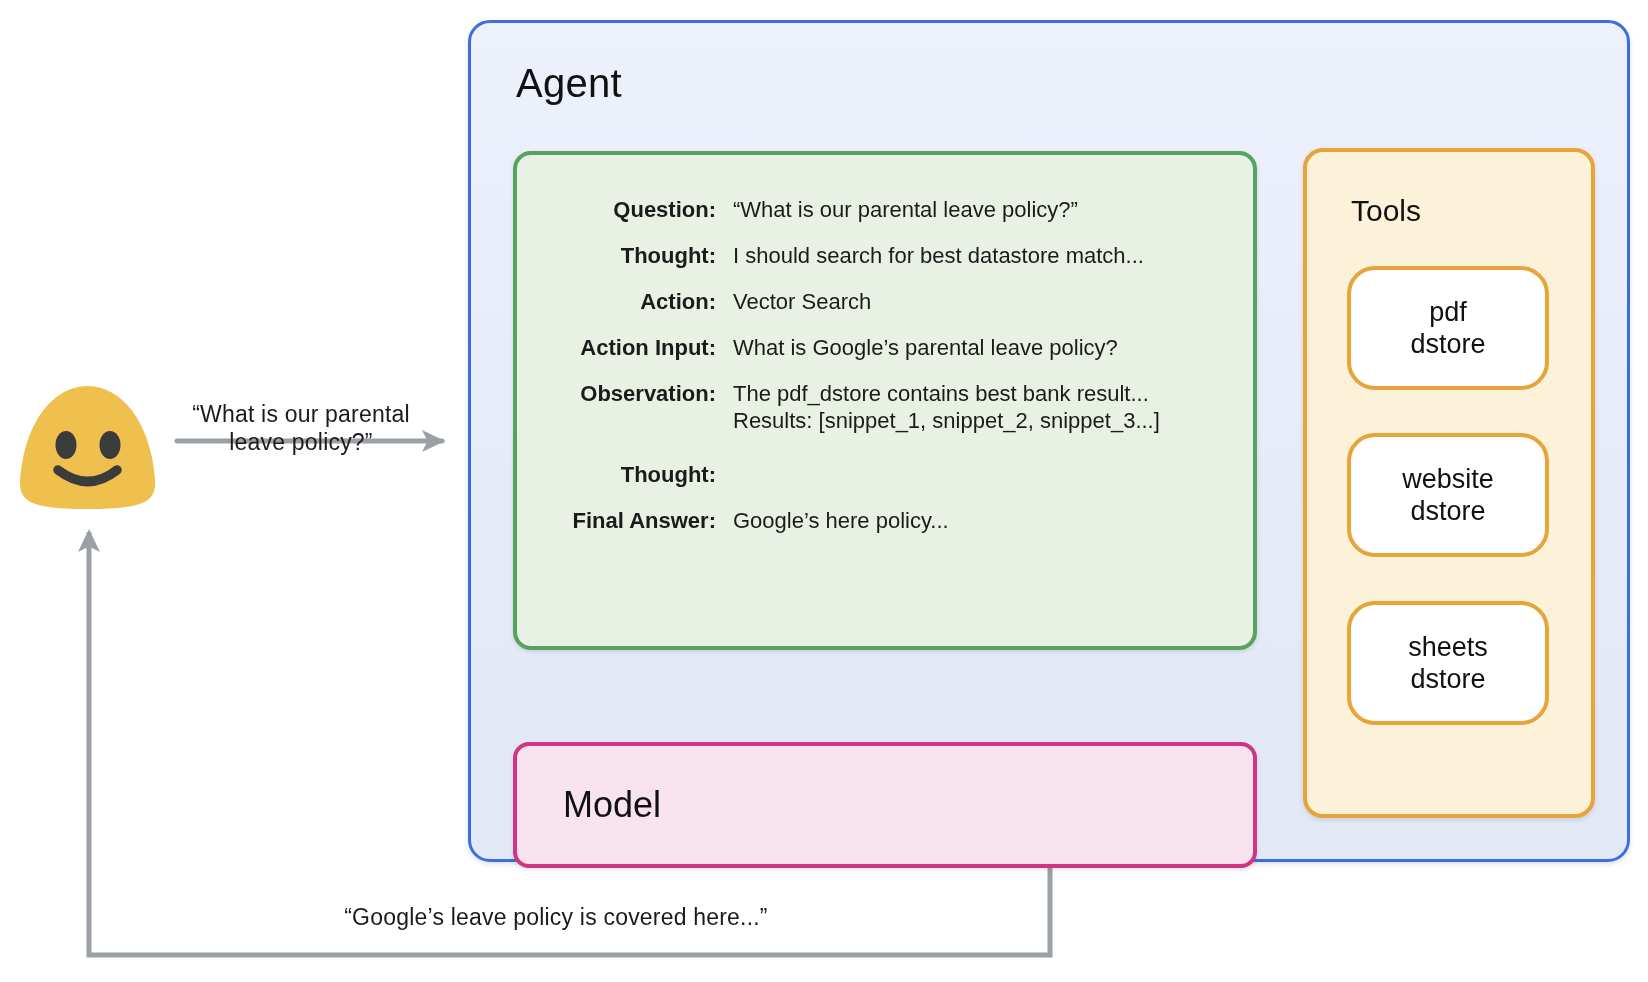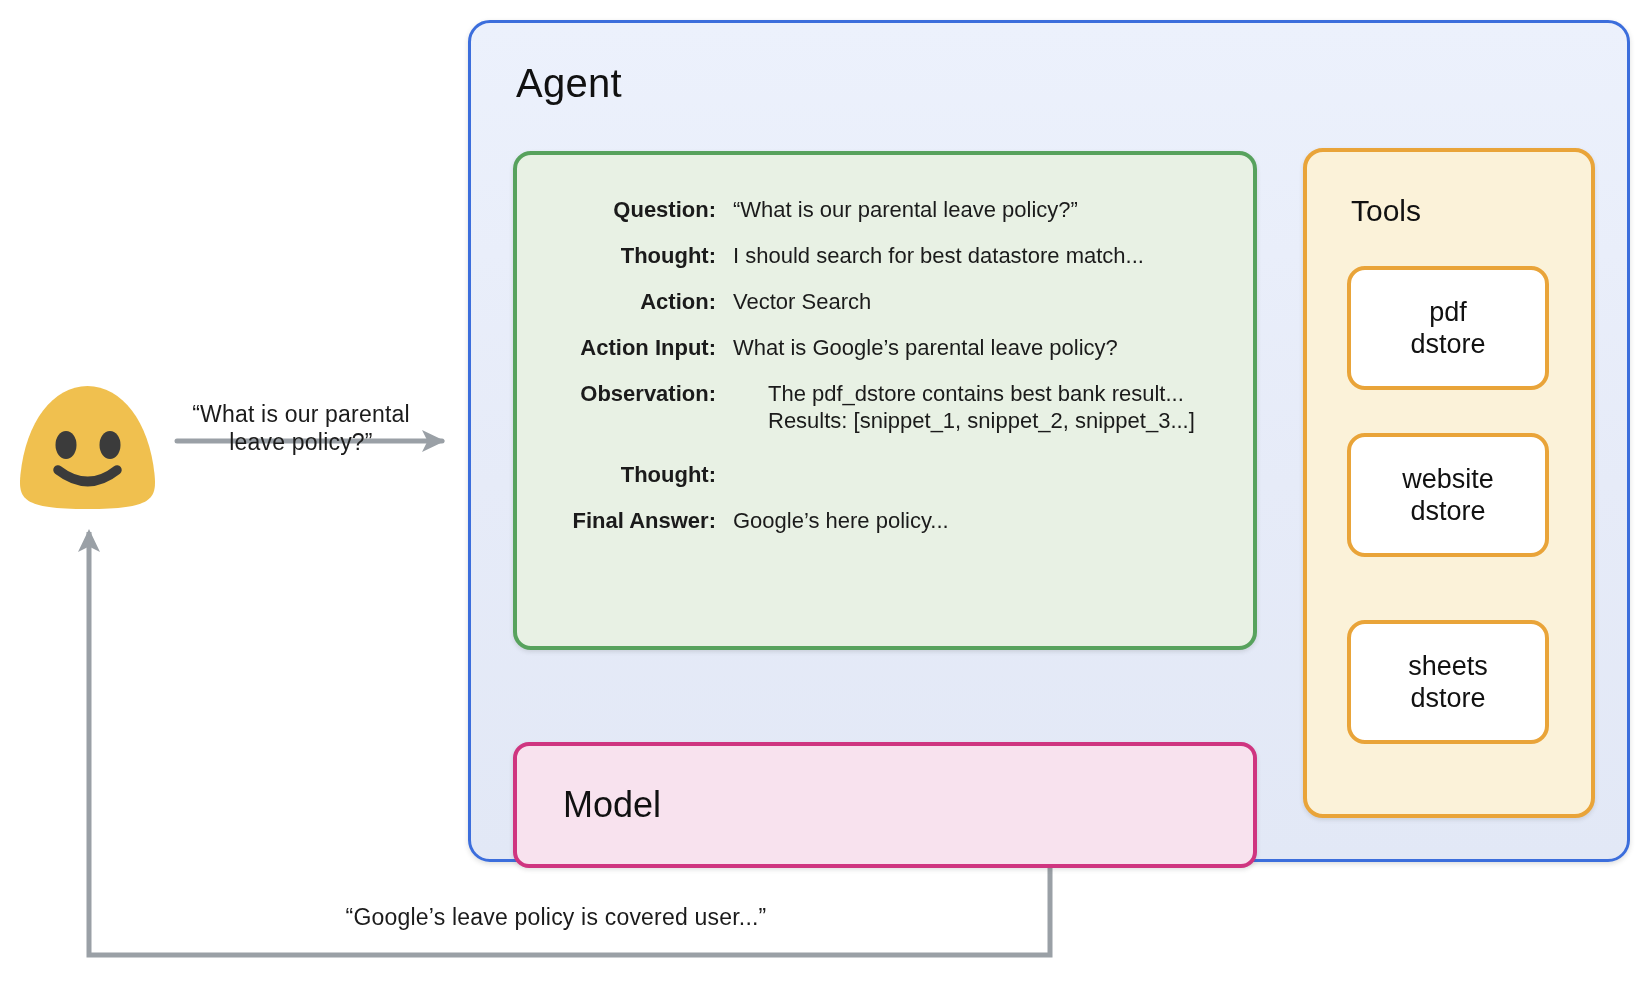--- a/index.html
+++ b/index.html
@@ -69,21 +69,21 @@
   .sp-row {
     display: grid;
     grid-template-columns: 199px 1fr;
     column-gap: 17px;
     font-size: 22px;
     line-height: 27px;
     margin-bottom: 19px;
   }
   .sp-row.tall { margin-bottom: 27px; }
   .sp-label { font-weight: 700; text-align: right; white-space: nowrap; }
-  .sp-value span { display: block; margin-left: 35px; }
+  .sp-value span { display: block; }
   
   .model-box {
     position: absolute;
     left: 42px; top: 672px;
     width: 744px; height: 126px;
     background: #f8e2ee;
     border: 4px solid #cf3580;
     border-radius: 16px;
     box-shadow: 0 2px 4px rgba(60,64,67,.15);
     display: flex;
@@ -112,33 +112,33 @@
     font-size: 30px;
     font-weight: 500;
     color: #111;
   }
   .tool-item {
     position: absolute;
     left: 40px;
     width: 202px; height: 124px;
     background: #ffffff;
     border: 4px solid #e9a439;
-    border-radius: 18px;
+    border-radius: 28px;
     display: flex;
     flex-direction: column;
     align-items: center;
     justify-content: center;
     font-size: 27px;
     line-height: 32px;
     text-align: center;
     color: #111;
   }
   .tool-item-1 { top: 114px; }
   .tool-item-2 { top: 281px; }
-  .tool-item-3 { top: 468px; }
+  .tool-item-3 { top: 449px; }
 </style>
 </head>
 <body>
 
 <div class="canvas">
 
   <svg class="overlay" viewBox="0 0 1648 982">
     <defs>
       <marker id="ah" markerWidth="28" markerHeight="26" refX="21" refY="13" orient="auto" markerUnits="userSpaceOnUse">
         <path d="M1,2 L24,13 L1,24 L6.5,13 Z" fill="#9aa0a6"></path>
@@ -167,21 +167,21 @@
     <ellipse cx="54" cy="62" rx="10.5" ry="14" fill="#3b3b3b"></ellipse>
     <ellipse cx="98" cy="62" rx="10.5" ry="14" fill="#3b3b3b"></ellipse>
     <path d="M 46 87 Q 76 110 105 87" stroke="#3b3b3b" stroke-width="9.5" stroke-linecap="round" fill="none"></path>
   </svg>
 
   <div class="caption caption-request">
     <span>“What is our parental</span><br>
     <span>leave policy?”</span>
   </div>
 
-  <div class="caption caption-response">“Google’s leave policy is covered user...”</div>
+  <div class="caption caption-response">“Google’s leave policy is covered here...”</div>
 
   <div class="agent-box">
     <div class="agent-title">Agent</div>
 
     <div class="scratchpad">
       <div class="sp-row">
         <div class="sp-label">Question:</div>
         <div class="sp-value">“What is our parental leave policy?”</div>
       </div>
       <div class="sp-row">

